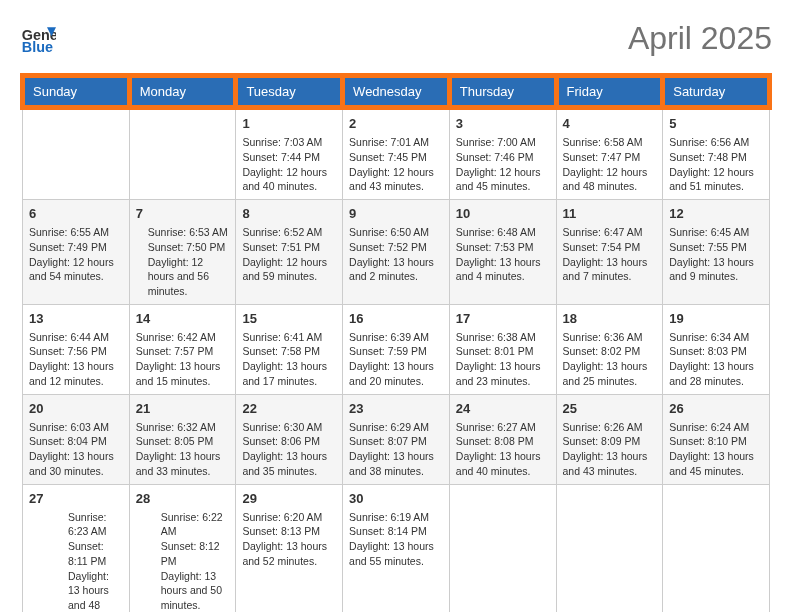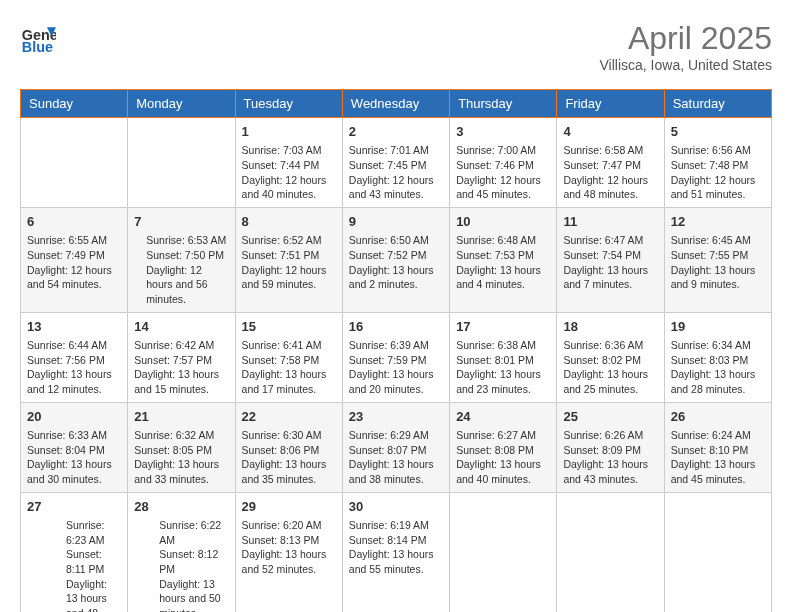--- a/index.html
+++ b/index.html
@@ -42,21 +42,21 @@
       border-collapse: collapse;
       font-size: 11px;
     }
     thead tr th {
       background-color: #2a6db5;
       color: #fff;
       text-align: left;
       padding: 6px 8px;
       font-size: 13px;
       font-weight: normal;
-      border: 1px solid #f97316;
+      border: 5px solid #f97316;
     }
     tbody tr td {
       border: 1px solid #ccc;
       vertical-align: top;
       padding: 5px 6px;
       width: calc(100% / 7);
       min-height: 80px;
       height: 90px;
       color: #333;
       line-height: 1.4;
@@ -87,21 +87,20 @@
 <div class="header">
   <div class="logo">
     <svg class="logo-icon" viewBox="0 0 40 40">
       <text x="2" y="22" font-size="16" font-weight="bold" fill="#333" font-family="Arial">General</text>
       <text x="2" y="36" font-size="16" font-weight="bold" fill="#1a6abf" font-family="Arial">Blue</text>
       <polygon points="30,8 40,8 35,18" fill="#1a6abf"></polygon>
     </svg>
   </div>
   <div class="title-block">
     <div class="month-title">April 2025</div>
-    <div class="location">Villisca, Iowa, United States</div>
   </div>
 </div>
 
 <table>
   <thead>
     <tr>
     <th>Sunday</th>
         <th>Monday</th>
         <th>Tuesday</th>
         <th>Wednesday</th>
@@ -229,21 +228,21 @@
         <td>
           <span class="day-num">19</span>
           <div class="cell-content" style="white-space: pre-line;">Sunrise: 6:34 AM
 Sunset: 8:03 PM
 Daylight: 13 hours and 28 minutes.</div>
         </td>
       </tr>
       <tr>
         <td>
           <span class="day-num">20</span>
-          <div class="cell-content" style="white-space: pre-line;">Sunrise: 6:33 AM
+          <div class="cell-content" style="white-space: pre-line;">Sunrise: 6:03 AM
 Sunset: 8:04 PM
 Daylight: 13 hours and 30 minutes.</div>
         </td>
         <td>
           <span class="day-num">21</span>
           <div class="cell-content" style="white-space: pre-line;">Sunrise: 6:32 AM
 Sunset: 8:05 PM
 Daylight: 13 hours and 33 minutes.</div>
         </td>
         <td>

